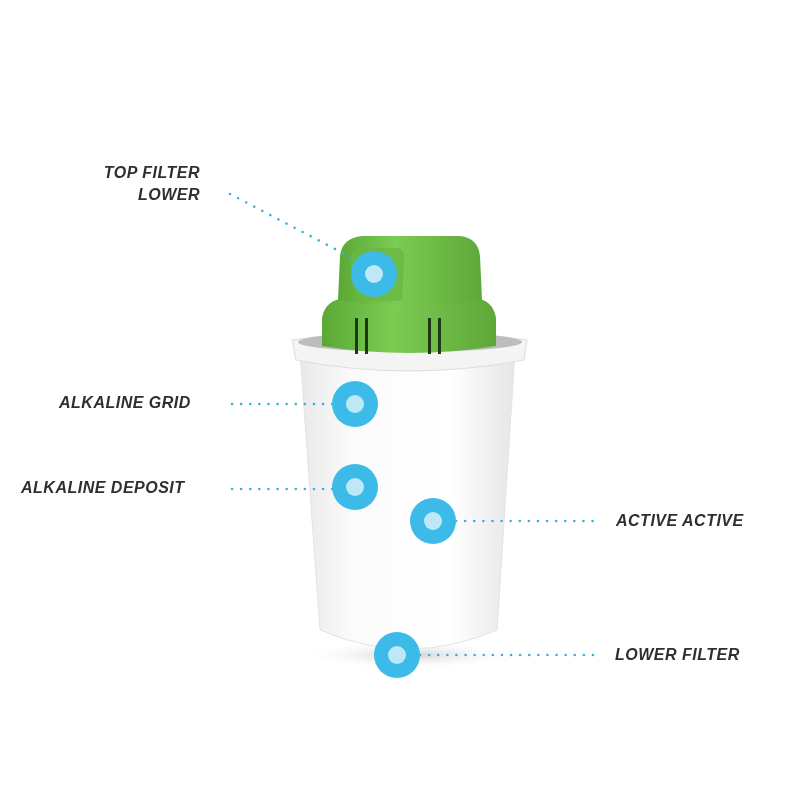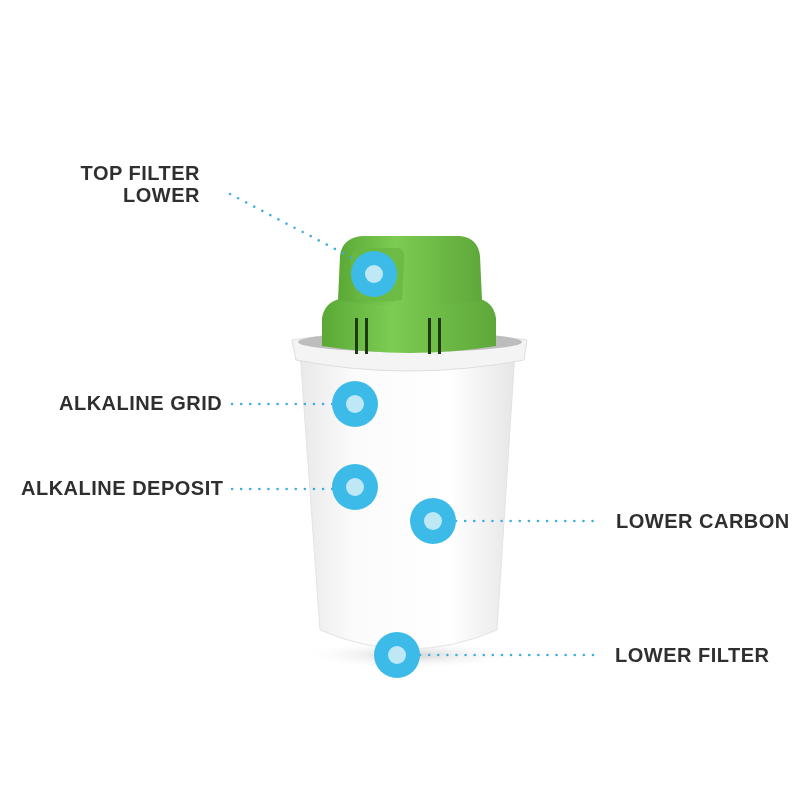--- a/index.html
+++ b/index.html
@@ -1,17 +1,17 @@
 <!DOCTYPE html>
 <html><head>
 <meta charset="utf-8">
 <style>
   html, body { margin:0; padding:0; background:#ffffff; }
   body { width:800px; height:800px; position:relative; overflow:hidden; font-family:"Liberation Sans", sans-serif; }
-  .label { position:absolute; color:#2f2f2f; font-size:20px; font-weight:600; letter-spacing:0.5px; line-height:22px; }
+  .label { position:absolute; color:#2f2f2f; font-size:16px; font-weight:600; letter-spacing:0.5px; line-height:22px;font-style:italic; }
   .label.right { text-align:right; }
   .diagram-svg { position:absolute; left:0; top:0; }
 </style>
 </head>
 <body>
 
 <svg class="diagram-svg" width="800" height="800" viewBox="0 0 800 800">
   <defs>
     <linearGradient id="bodyGrad" x1="0" x2="1" y1="0" y2="0">
       <stop offset="0" stop-color="#e9e9e9"></stop>
@@ -75,14 +75,14 @@
     <circle cx="397" cy="655" r="9" fill="#bfe8f7"></circle>
   </g>
 </svg>
 
 <div class="label right" style="left:60px; top:162px; width:140px;">
   <div>TOP FILTER</div>
   <div>LOWER</div>
 </div>
 <div class="label" style="left:59px; top:392px;">ALKALINE GRID</div>
 <div class="label" style="left:21px; top:477px;">ALKALINE DEPOSIT</div>
-<div class="label" style="left:616px; top:510px;">LOWER CARBON</div>
+<div class="label" style="left:616px; top:510px;">ACTIVE ACTIVE</div>
 <div class="label" style="left:615px; top:644px;">LOWER FILTER</div>
 
 </body></html>

